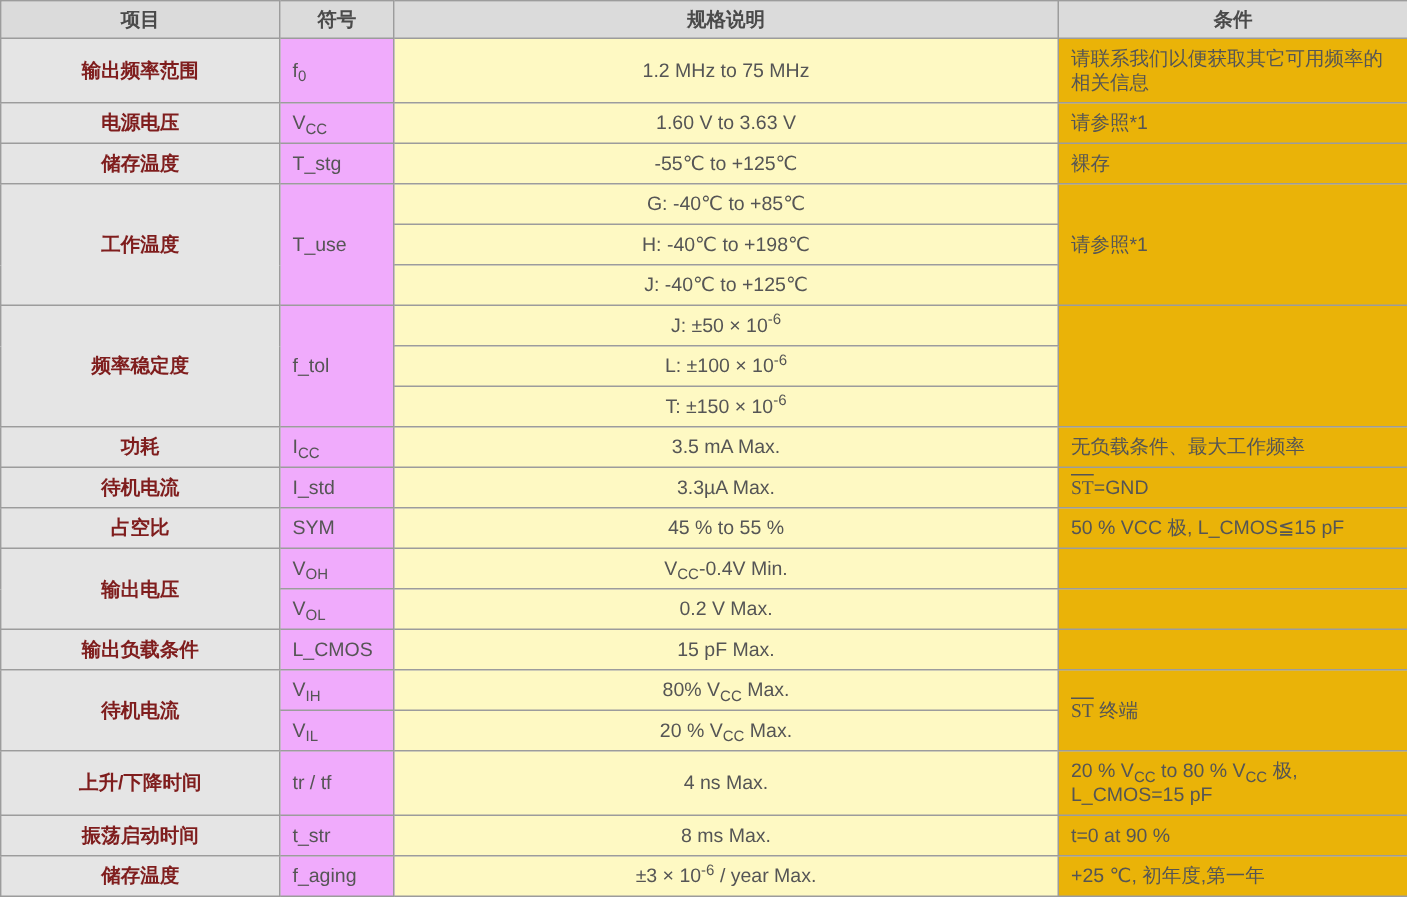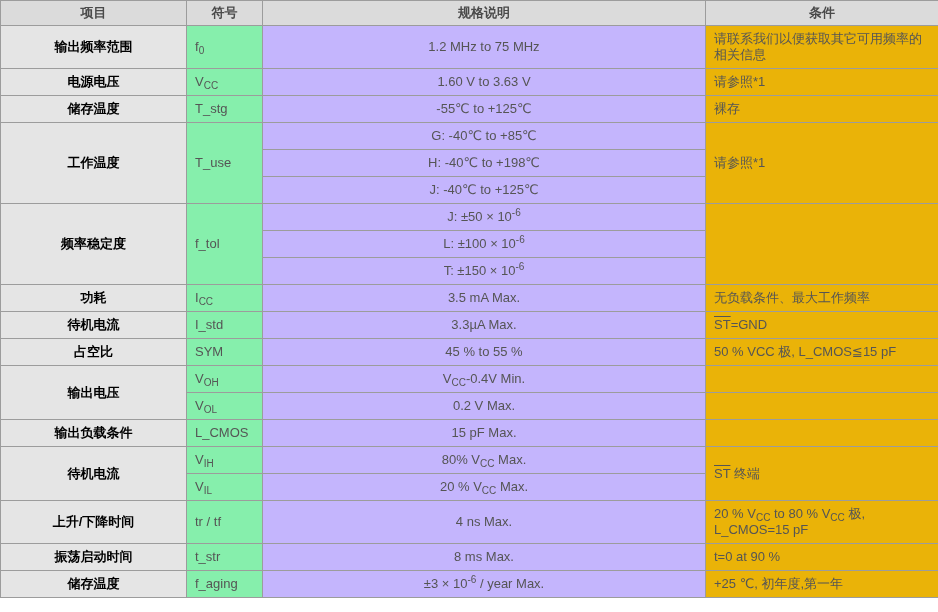--- a/index.html
+++ b/index.html
@@ -33,52 +33,52 @@
     background: #dbdbdb;
     color: #4a4a4a;
     font-weight: bold;
     text-align: center;
     height: 25px;
     padding: 4px 6px;
     font-size: 13px;
   }
   td.c-item {
     background: #e5e5e5;
-    color: #000000;
+    color: #7f1d1d;
     font-weight: bold;
     text-align: center;
     padding: 5px 6px;
   }
   td.c-sym {
     text-align: left;
     padding: 5px 6px 5px 8px;
-    background: #86efac;
+    background: #f0abfc;
   }
   td.c-spec {
     text-align: center;
     padding: 5px 8px;
-    background: #c4b5fd;
+    background: #fef9c3;
   }
   td.c-cond {
     text-align: left;
     padding: 5px 6px 5px 8px;
     background: #eab308;
     vertical-align: middle;
   }
   table.spec sub {
     font-size: 10px;
     vertical-align: -3px;
     line-height: 0;
   }
   table.spec sup {
     font-size: 10px;
     vertical-align: 5px;
     line-height: 0;
   }
-  .ovl { text-decoration: overline; }
+  .ovl { text-decoration: overline; font-family: Liberation Serif, serif; }
 </style>
 </head>
 <body>
 
 <div class="page">
   <table class="spec">
     <colgroup>
       <col class="c0">
         <col class="c1">
         <col class="c2">

